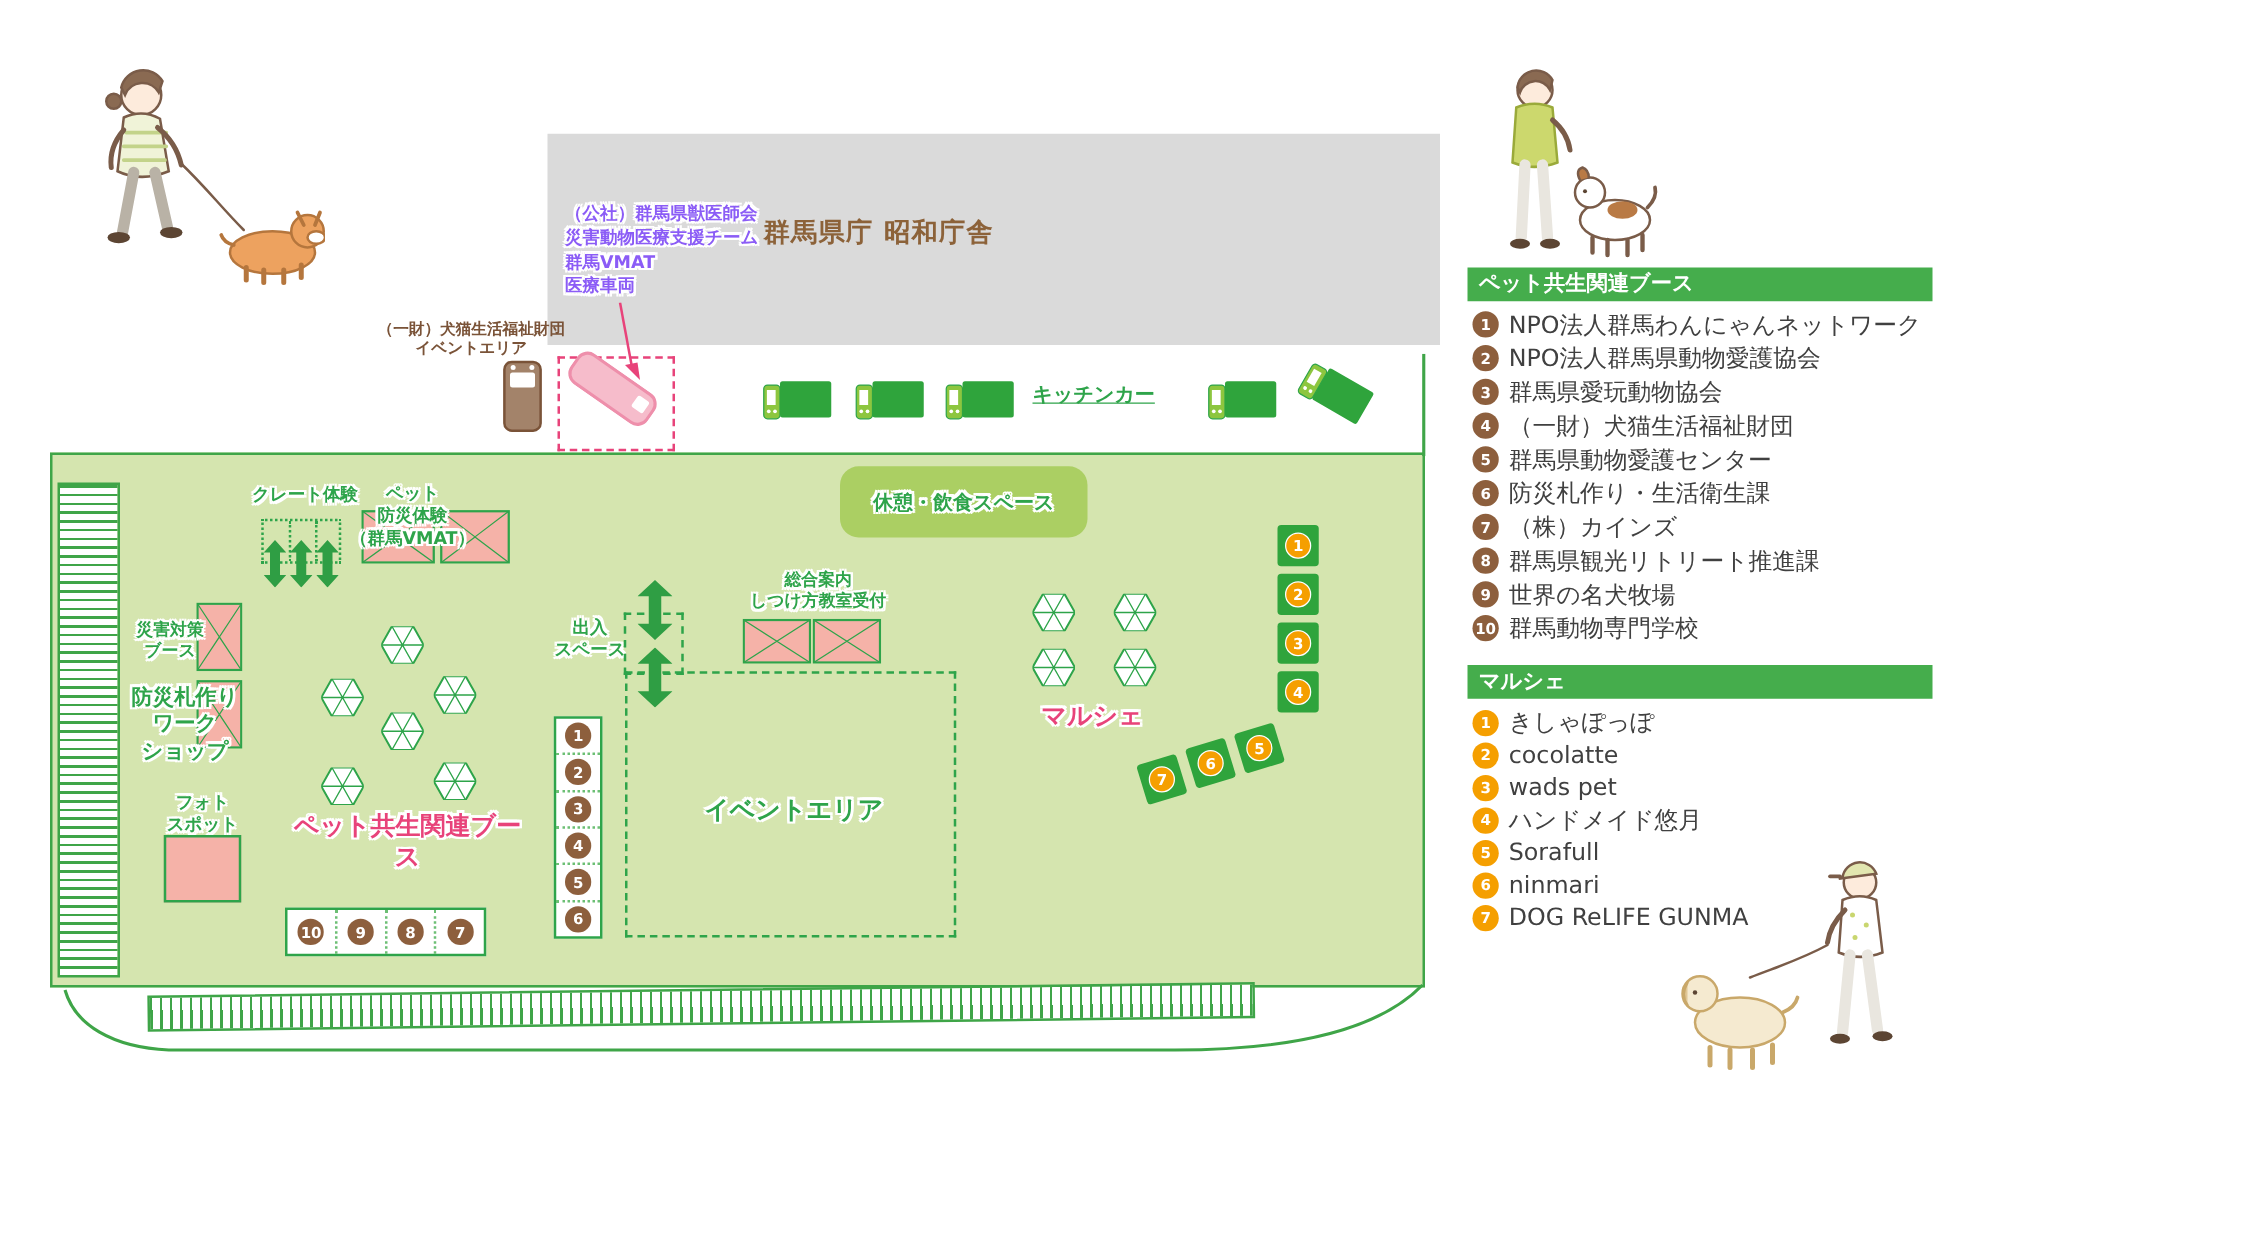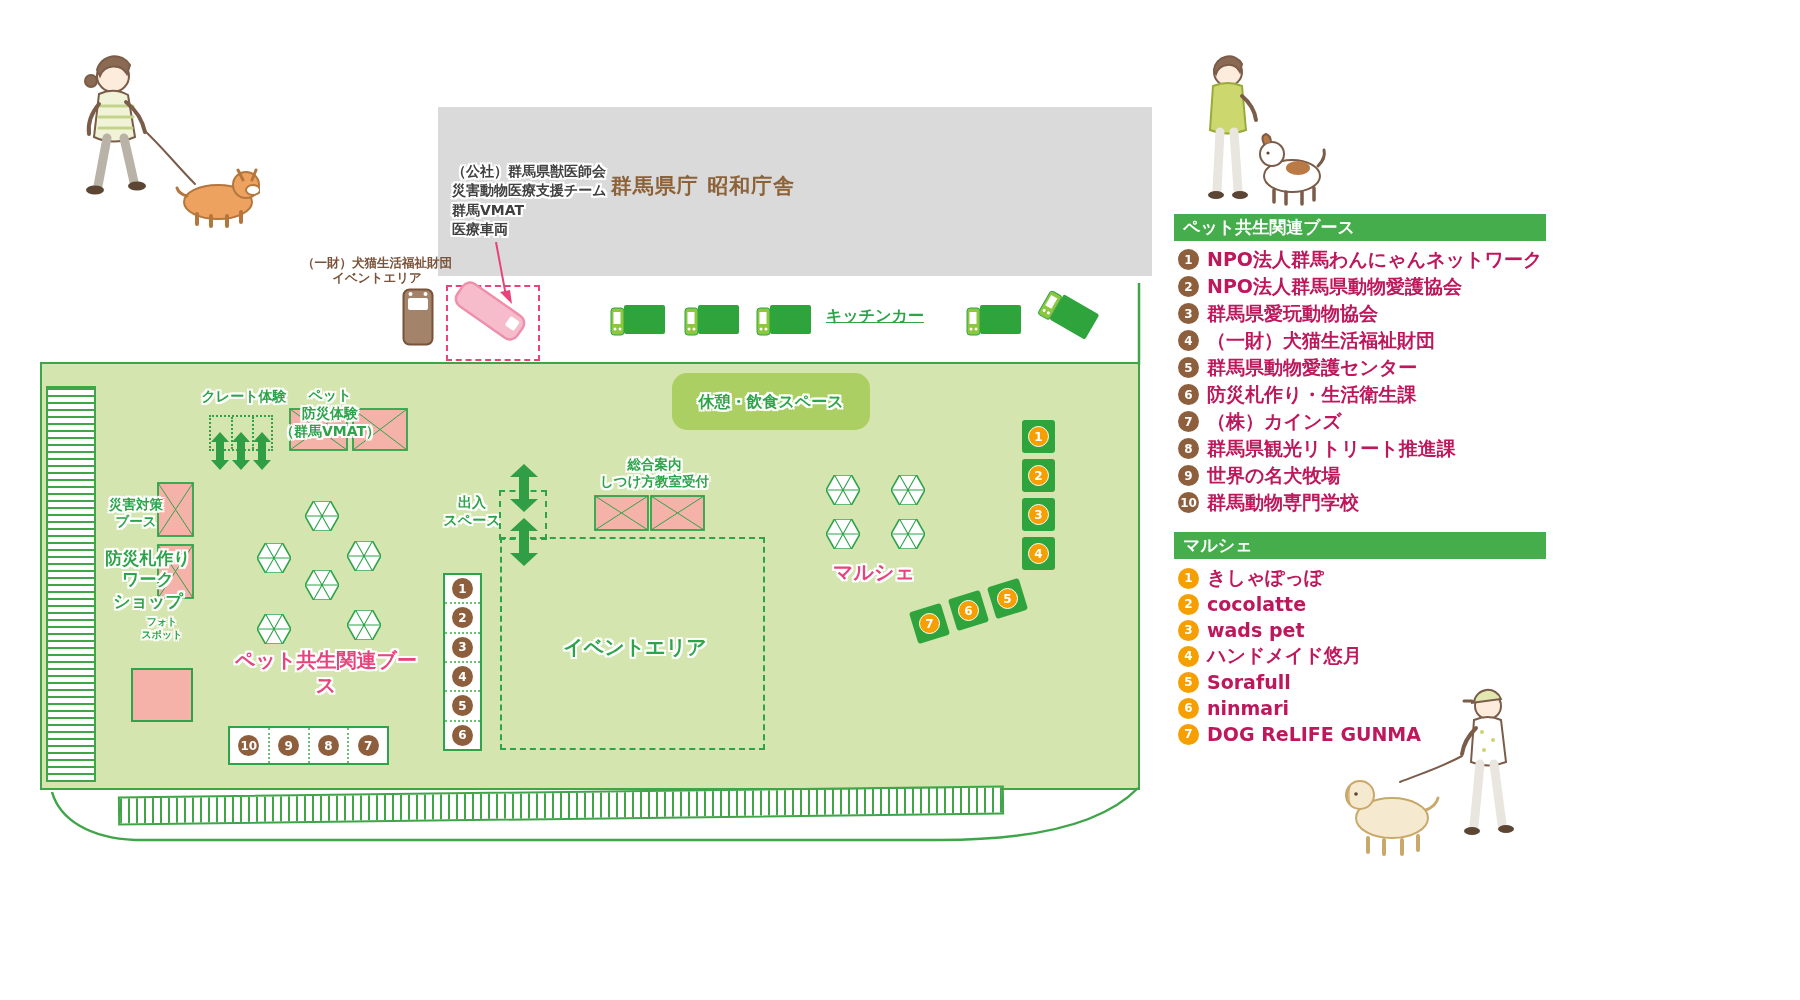--- a/index.html
+++ b/index.html
@@ -7,21 +7,21 @@
          font-family:"DejaVu Sans","Liberation Sans",sans-serif;}
   .abs{position:absolute;}
   
   .glabel{color:#2ea44a;font-weight:bold;text-align:center;line-height:1.25;
     text-shadow:-2px -2px 0 #fff,2px -2px 0 #fff,-2px 2px 0 #fff,2px 2px 0 #fff,0 -2px 0 #fff,0 2px 0 #fff,-2px 0 0 #fff,2px 0 0 #fff;}
   .plabel{color:#e8437a;font-weight:bold;text-align:center;line-height:1.25;
     text-shadow:-2px -2px 0 #fff,2px -2px 0 #fff,-2px 2px 0 #fff,2px 2px 0 #fff,0 -2px 0 #fff,0 2px 0 #fff,-2px 0 0 #fff,2px 0 0 #fff;}
   .brlabel{color:#7a5338;font-weight:bold;text-align:center;line-height:1.2;}
   .building{background:#dadada;}
   .building-label{color:#8c6239;font-weight:bold;font-size:21px;letter-spacing:1px;text-align:center;}
-  .pinktext{color:#404040;font-weight:bold;font-size:14px;line-height:1.38;
+  .pinktext{color:#8b5cf6;font-weight:bold;font-size:14px;line-height:1.38;
     text-shadow:-2px -2px 0 #fff,2px -2px 0 #fff,-2px 2px 0 #fff,2px 2px 0 #fff,0 -2px 0 #fff,0 2px 0 #fff,-2px 0 0 #fff,2px 0 0 #fff;}
   .field{background:#d5e5af;border:2.5px solid #3fa548;}
   .hatch-v{background:repeating-linear-gradient(180deg,#3fa548 0 2px,#ffffff 2px 7px);border:2px solid #3fa548;}
   .hatch-h{background:repeating-linear-gradient(90deg,#3fa548 0 2px,#ffffff 2px 8px);border:2px solid #3fa548;}
   .rest{background:#abcf63;border-radius:15px;}
   .dotted-box{border:2px dotted #2ea44a;}
   .dash-box{border:2.5px dashed #2ea44a;}
   .pinkdash{border:2.5px dashed #e8437a;}
   .photo{background:#f5b2a8;border:2px solid #2ea44a;}
   .strip{background:#fff;border:2px solid #2ea44a;display:flex;}
@@ -30,21 +30,21 @@
   .strip.col .cell + .cell{border-top:2px dotted #6cbf74;}
   .strip.row .cell + .cell{border-left:2px dotted #6cbf74;}
   .bcirc{width:21px;height:21px;border-radius:50%;background:#8d5f3d;color:#fff;font-weight:bold;font-size:12px;
          display:flex;align-items:center;justify-content:center;}
   .gbox{width:33px;height:33px;background:#2fa43c;border-radius:3px;display:flex;align-items:center;justify-content:center;}
   .ocirc{width:21px;height:21px;border-radius:50%;background:#f59f00;border:1.5px solid #fff;color:#fff;font-weight:bold;
          font-size:12px;display:flex;align-items:center;justify-content:center;box-sizing:border-box;}
   
   .band{background:#45ad4c;color:#fff;font-weight:bold;font-size:17px;line-height:27px;padding-left:9px;width:372px;height:27px;box-sizing:border-box;}
   .litem{display:flex;align-items:center;gap:8px;height:27px;}
-  .litem .txt{color:#be185d;font-weight:bold;font-size:19px;white-space:nowrap;text-align:right;}
+  .litem .txt{color:#404040;font-weight:normal;font-size:19px;white-space:nowrap;text-align:right;}
   .lcirc{flex:0 0 auto;width:21px;height:21px;border-radius:50%;background:#8d5f3d;color:#fff;font-weight:bold;font-size:12px;
          display:flex;align-items:center;justify-content:center;}
   .mcircle{flex:0 0 auto;width:21px;height:21px;border-radius:50%;background:#f59f00;color:#fff;font-weight:bold;font-size:12px;
          display:flex;align-items:center;justify-content:center;}
   .kc-label{color:#2ea44a;font-weight:bold;font-size:16px;text-decoration:underline;}
 </style>
 </head>
 <body>
 
 <div id="stage">
@@ -237,21 +237,21 @@
   <svg class="abs" style="left:157px;top:544px" width="37" height="55" viewBox="0 0 37 55">
     <rect x="1" y="1" width="35" height="53" fill="#f5b2a8" stroke="#2ea44a" stroke-width="1.8"></rect>
     <path d="M1 1 L18.5 27.5 L1 54 M36 1 L18.5 27.5 L36 54" stroke="#2ea44a" stroke-width="1" fill="none"></path>
   </svg>
   <div class="abs glabel" style="left:104px;top:548px;width:88px;font-size:17px;z-index:3">
     <div>防災札作り</div>
     <div>ワーク</div>
     <div>ショップ</div>
   </div>
 
-  <div class="abs glabel" style="left:118px;top:616px;width:88px;font-size:10px">
+  <div class="abs glabel" style="left:118px;top:634px;width:88px;font-size:14px">
     <div>フォト</div>
     <div>スポット</div>
   </div>
   <div class="abs photo" style="left:131px;top:668px;width:62px;height:54px;box-sizing:border-box"></div>
 
   <div class="abs plabel" style="left:226px;top:648px;width:200px;font-size:20px">ペット共生関連ブース</div>
 
   <svg class="abs" style="left:305px;top:501px" width="34" height="30" viewBox="0 0 34 30">
     <polygon points="0,15 8.5,0 25.5,0 34,15 25.5,30 8.5,30" fill="#fff" stroke="#2ea44a" stroke-width="1.6"></polygon>
     <path d="M0 15 H34 M8.5 0 L25.5 30 M25.5 0 L8.5 30" stroke="#2ea44a" stroke-width="1.1"></path>

